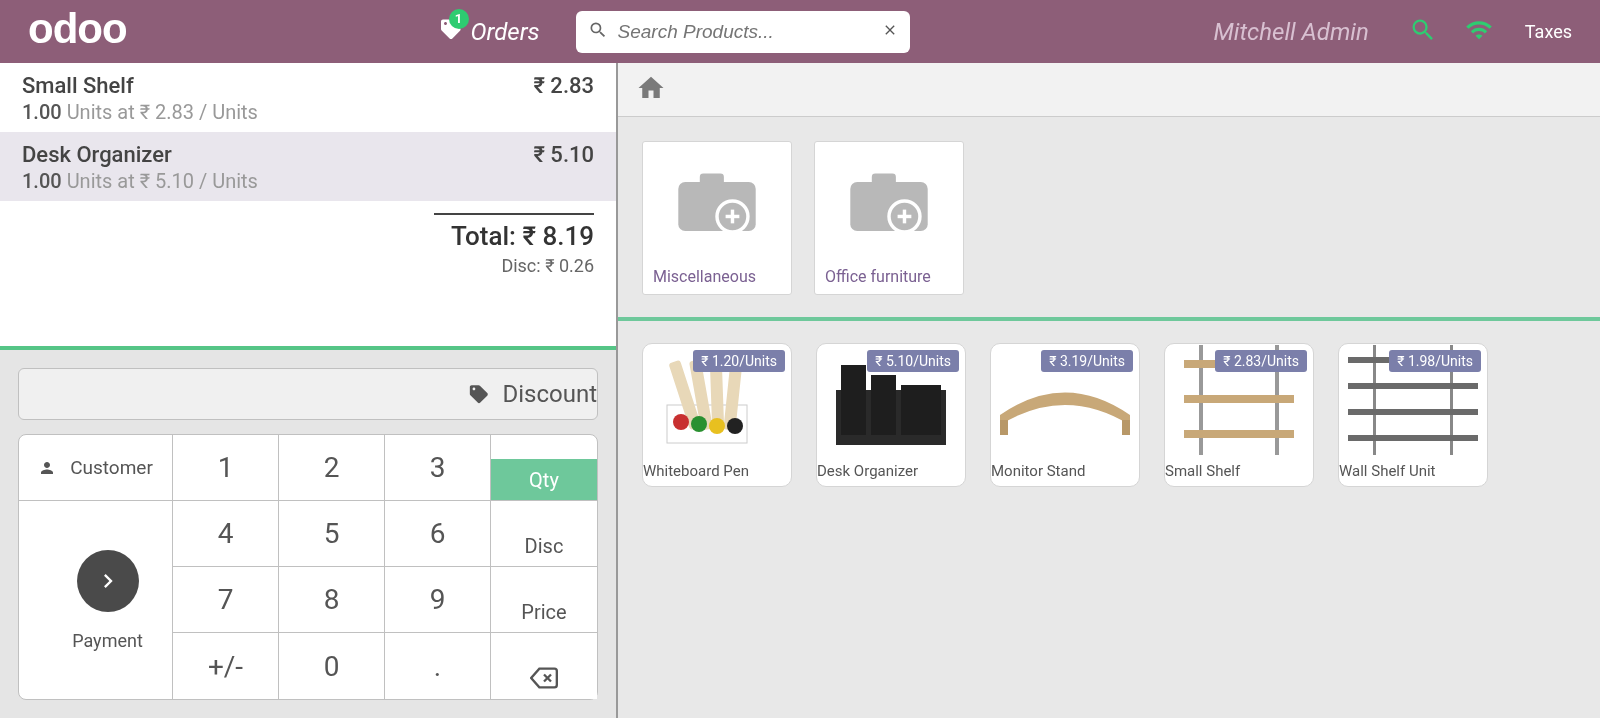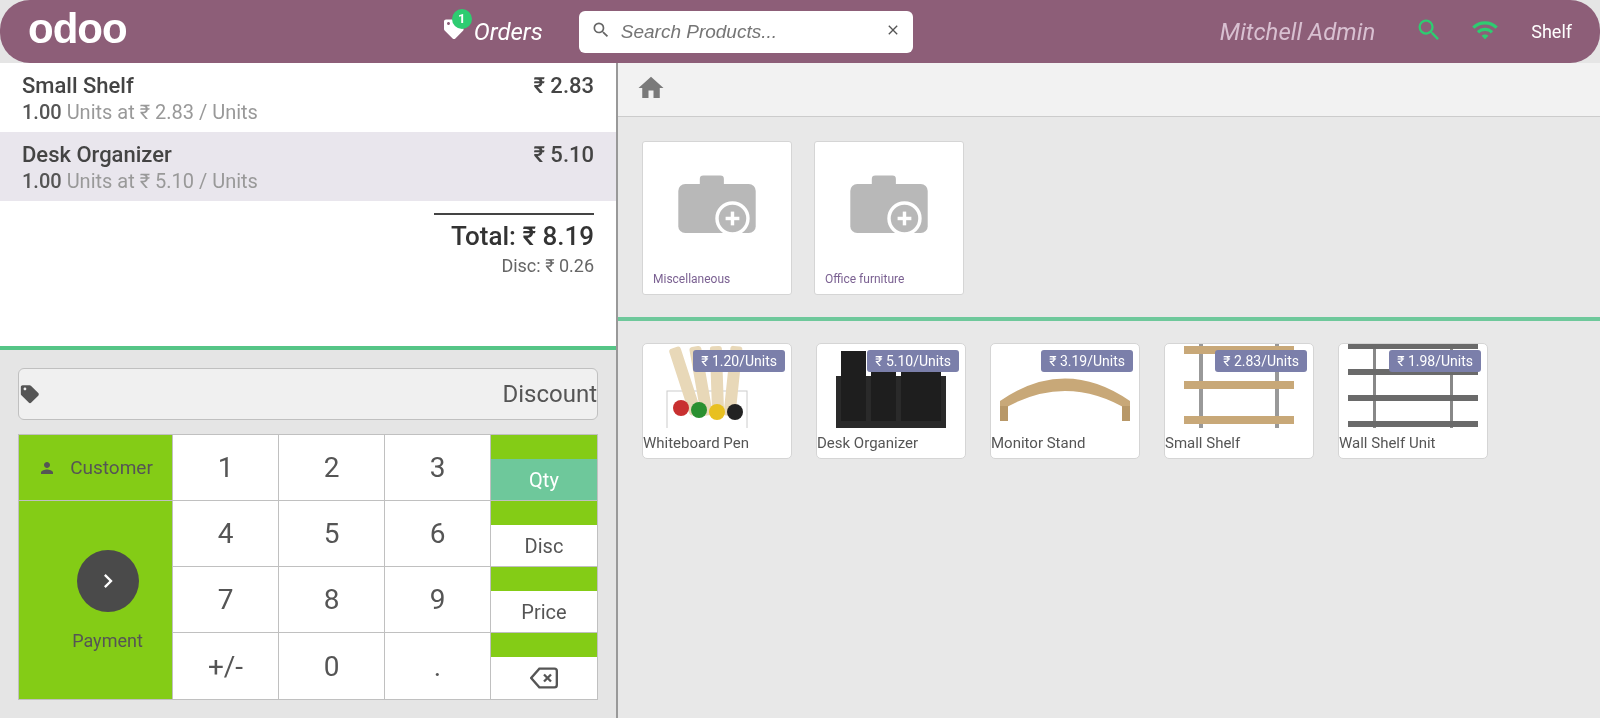--- a/index.html
+++ b/index.html
@@ -10,21 +10,20 @@
   height: 718px;
   overflow: hidden;
 }
 .topbar {
   height: 63px;
   background: #8d5e78;
   display: flex;
   align-items: center;
   color: #fff;
   padding: 0;
-  border-radius: 30px;
 }
 .logo {
   font-family: Arial, sans-serif;
   font-size: 42px;
   font-weight: 700;
   color: #fff;
   padding: 0 28px 6px 28px;
   letter-spacing: -1px;
 }
 .topbar-spacer { flex: 1; }
@@ -127,32 +126,32 @@
   padding: 18px;
   border-top: 4px solid #55c586;
 }
 .discount-btn {
   background: #f0f0f0;
   border: 1px solid #c0c0c0;
   border-radius: 6px;
   height: 52px;
   display: flex;
   align-items: center;
-  justify-content: space-between;
+  justify-content: flex-end;
   font-size: 24px;
   color: #555;
   cursor: pointer;
   margin-bottom: 14px;
 }
 .discount-btn svg { margin-right: 12px; }
 .keypad-area {
   display: flex;
-  background: #84cc16;
+  background: #ffffff;
   border: 1px solid #c0c0c0;
-  border-radius: 0;
+  border-radius: 8px;
 }
 .customer-col {
   width: 154px;
   border-right: 1px solid #c0c0c0;
   display: flex;
   flex-direction: column;
 }
 .customer-btn {
   height: 66px;
   border-bottom: 1px solid #c0c0c0;
@@ -237,34 +236,34 @@
   cursor: pointer;
 }
 .cat-img {
   flex: 1;
   display: flex;
   align-items: center;
   justify-content: center;
 }
 .cat-label {
   padding: 8px 10px;
-  font-size: 12px;
+  font-size: 16px;
   color: #7b6192;
 }
 .products {
   padding: 22px 24px;
   display: flex;
   gap: 24px;
 }
 .prod-card {
   width: 150px;
-  height: 116px;
+  height: 144px;
   background: #fff;
   border: 1px solid #d5d5d5;
-  border-radius: 5px;
+  border-radius: 10px;
   position: relative;
   cursor: pointer;
   overflow: hidden;
   display: flex;
   flex-direction: column;
 }
 .price-tag {
   position: absolute;
   top: 6px;
   right: 6px;
@@ -320,21 +319,21 @@
   <span class="top-icon">
     <svg width="28" height="28" viewBox="0 0 24 24" fill="#2ecc71">
         <path d="M15.5 14h-.79l-.28-.27A6.471 6.471 0 0016 9.5 6.5 6.5 0 109.5 16c1.61 0 3.09-.59 4.23-1.57l.27.28v.79l5 4.99L20.49 19l-4.99-5zm-6 0C7.01 14 5 11.99 5 9.5S7.01 5 9.5 5 14 7.01 14 9.5 11.99 14 9.5 14z"></path>
       </svg>
   </span>
   <span class="top-icon">
     <svg width="28" height="28" viewBox="0 0 24 24" fill="#2ecc71">
         <path d="M1 9l2 2c4.97-4.97 13.03-4.97 18 0l2-2C16.93 2.93 7.08 2.93 1 9zm8 8l3 3 3-3c-1.65-1.66-4.34-1.66-6 0zm-4-4l2 2c2.76-2.76 7.24-2.76 10 0l2-2C15.14 9.14 8.87 9.14 5 13z"></path>
       </svg>
   </span>
-  <span class="close-link">Shelf</span>
+  <span class="close-link">Taxes</span>
 </div>
 
 <div class="main">
   <div class="left-panel">
     <div class="order-lines">
       <div class="order-line">
         <div>
           <div class="ol-name">Small Shelf</div>
           <div class="ol-detail"><strong>1.00</strong> <span>Units at ₹ 2.83 / Units</span></div>
         </div>

